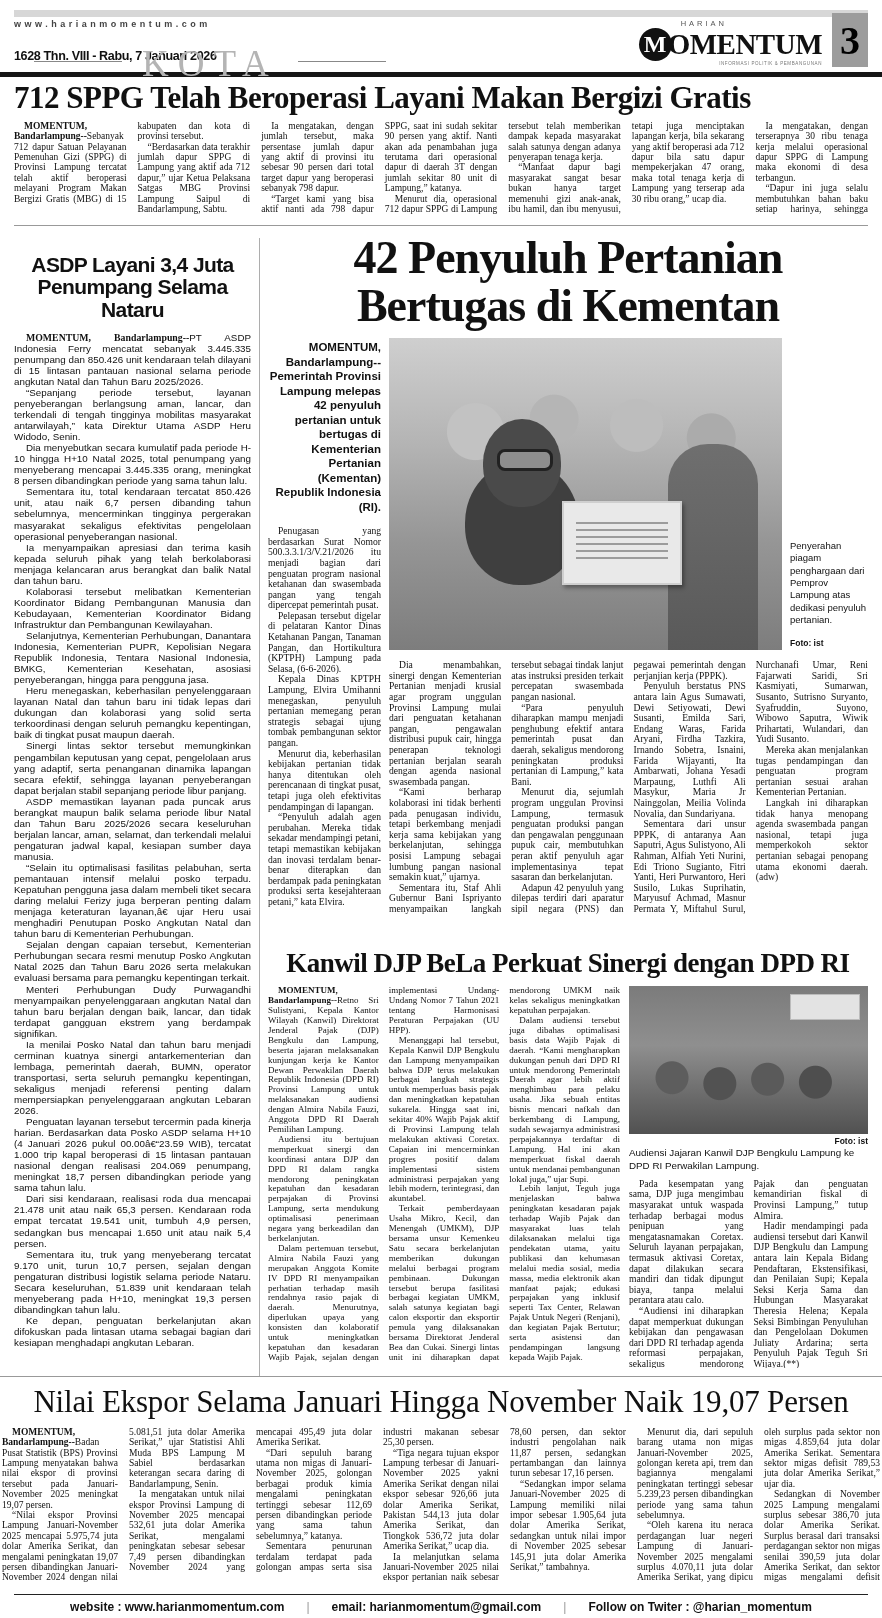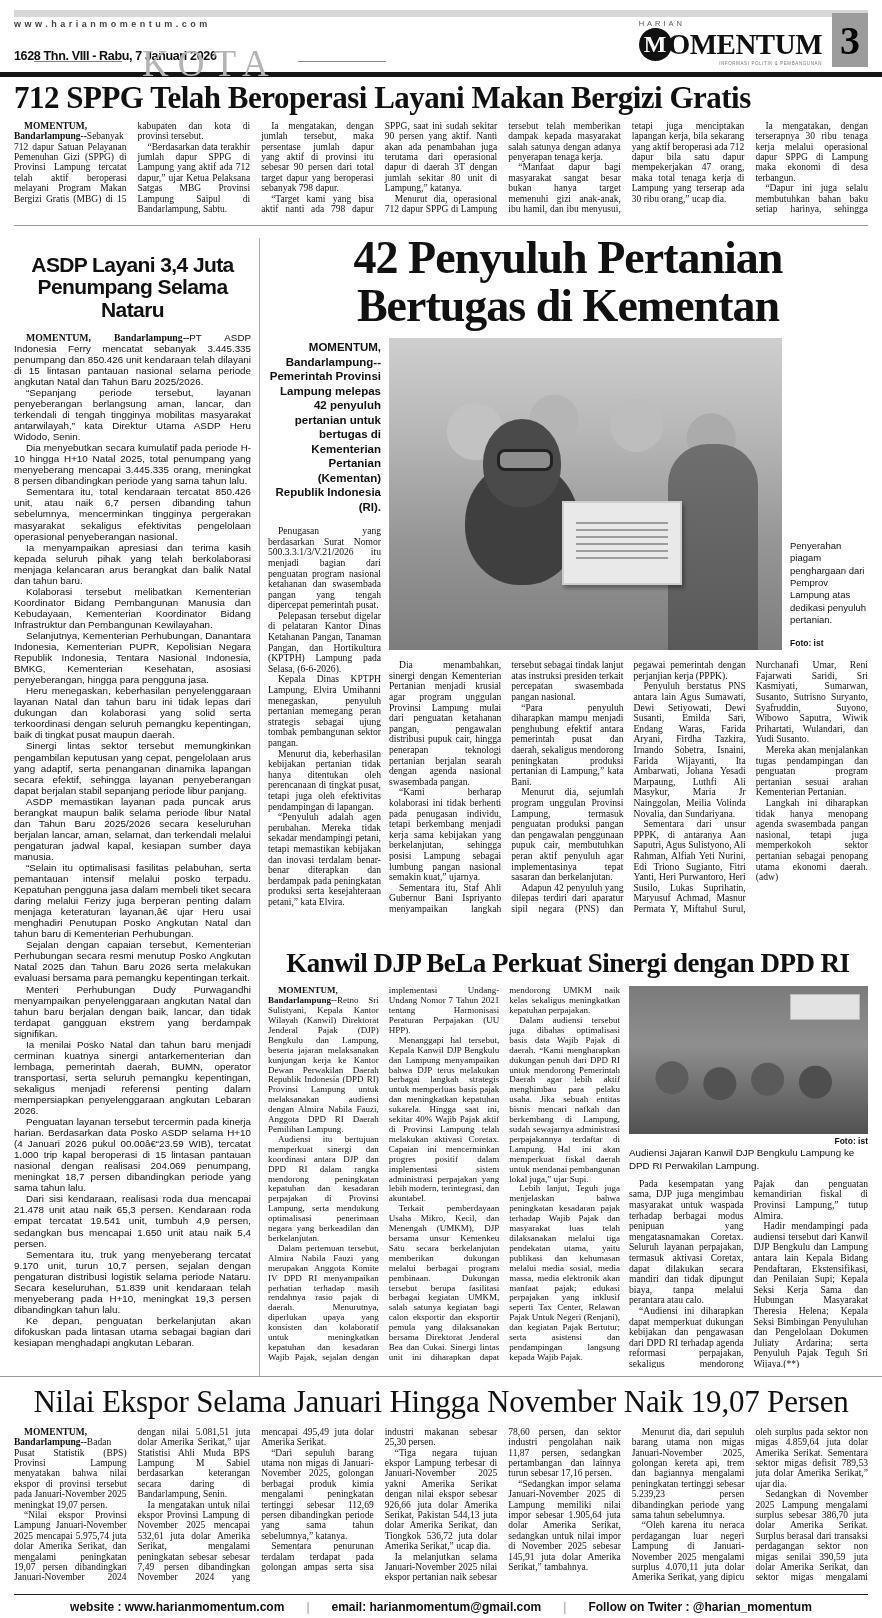--- a/index.html
+++ b/index.html
@@ -15,21 +15,21 @@
   .hdr-row { position: relative; height: 52px; margin: 0 14px; }
   .edition { position:absolute; left:0; bottom:6px; font-family:"Liberation Sans",sans-serif;
     font-weight:bold; font-size:13.5px; letter-spacing:-0.4px; transform:scaleX(.93); transform-origin:left bottom; white-space:nowrap;}
   .hdr-center { position:absolute; left:0; right:0; top:2px; text-align:left; }
   .site-url { font-family:"Liberation Sans",sans-serif; font-weight:bold; font-size:9px;
     letter-spacing:3.5px; color:#444; }
   .kota-row { margin-top:16px; white-space:nowrap; }
   .kota { font-size:37px; line-height:1; color:#b4b4b4; letter-spacing:9px; display:inline-block; vertical-align:middle;}
   .kota-rule { display:inline-block; width:88px; height:1px; background:#888; vertical-align:middle; margin:0 20px 4px;}
   .masthead { position:absolute; right:46px; bottom:3px; text-align:left; white-space:nowrap;}
-  .mh-top { font-family:"Liberation Sans",sans-serif; font-size:7.5px; letter-spacing:3px; color:#555; }
+  .mh-top { font-family:"Liberation Sans",sans-serif; font-size:7.5px; letter-spacing:3px; color:#555; margin-left:42px;}
   .mh-main { display:flex; align-items:center; }
   .mh-badge { width:33px; height:33px; border-radius:50%; background:#111; color:#fff;
     font-size:24px; font-weight:bold; display:flex; align-items:center; justify-content:center; z-index:2;}
   .mh-rest { font-size:29px; font-weight:bold; letter-spacing:-0.5px; margin-left:-4px;}
   .mh-tag { font-family:"Liberation Sans",sans-serif; font-size:4.5px; letter-spacing:.6px; color:#777; text-align:right;}
   .page-num { position:absolute; right:0; top:-4px; width:36px; height:54px; background:#9c9c9c;
     display:flex; align-items:center; justify-content:center; font-size:40px; font-weight:bold; color:#000;}
   .hdr-rule { height:5px; background:#151515; margin-top:3px; }
   
   .jtext p { text-indent:10px; text-align:justify; }
@@ -93,21 +93,21 @@
       radial-gradient(circle at 58% 63%, #5a5a5a 0 16px, transparent 17px),
       radial-gradient(circle at 78% 65%, #4e4e4e 0 16px, transparent 17px),
       linear-gradient(180deg,#7b7b7b 0%,#8f8f8f 40%,#6a6a6a 75%,#515151 100%);}
   .pd-sign { position:absolute; right:8px; top:8px; width:70px; height:26px; background:#e3e3e3;
       border:1px solid #bbb; font-family:"Liberation Sans",sans-serif; font-size:6px; color:#666;
       display:flex; align-items:center; justify-content:center;}
   .djp-credit { font-family:"Liberation Sans",sans-serif; font-size:8.5px; font-weight:bold; text-align:right; margin:2px 0 1px;}
   .djp-cap { font-family:"Liberation Sans",sans-serif; font-size:9.8px; line-height:1.25; margin-bottom:7px;}
   .djp-cols { flex:1; column-count:2; column-gap:10px; overflow:hidden; font-size:9.6px; line-height:10.6px;}
   
-  .eksp { padding:0 14px; border-top:1px solid #999; }
+  .eksp { padding:0 2px; border-top:1px solid #999; }
   .eksp h1 { font-size:31px; font-weight:500; white-space:nowrap; text-align:center; margin:7px 0 7px; letter-spacing:-0.2px;}
   .eksp-cols { column-count:7; column-gap:11px; height:160px; overflow:hidden; font-size:9.5px; line-height:10.4px;}
   
   .foot { margin:7px 14px 0; border-top:1.5px solid #222; border-bottom:1.5px solid #222;
       padding:5px 0 4px; text-align:center; font-family:"Liberation Sans",sans-serif;
       font-weight:bold; font-size:12px; white-space:nowrap;}
   .foot .sep { display:inline-block; margin:0 22px; color:#999; font-weight:normal; }
 </style>
 </head>
 <body>

